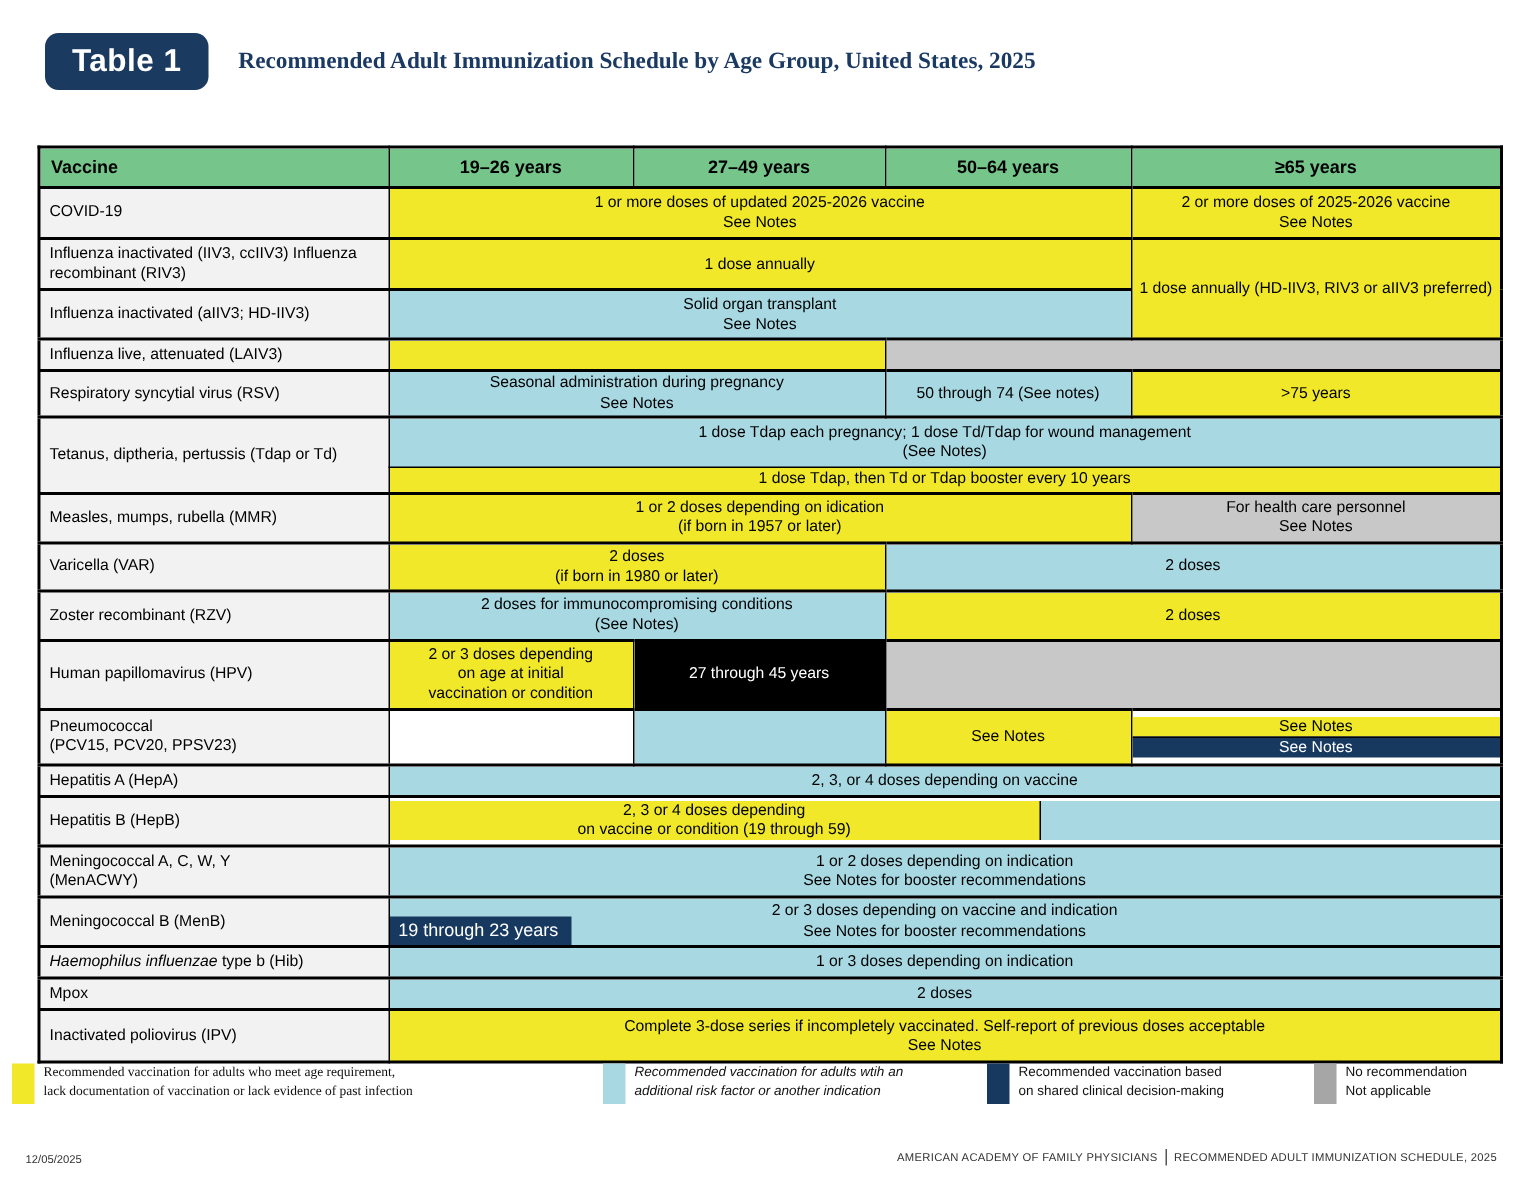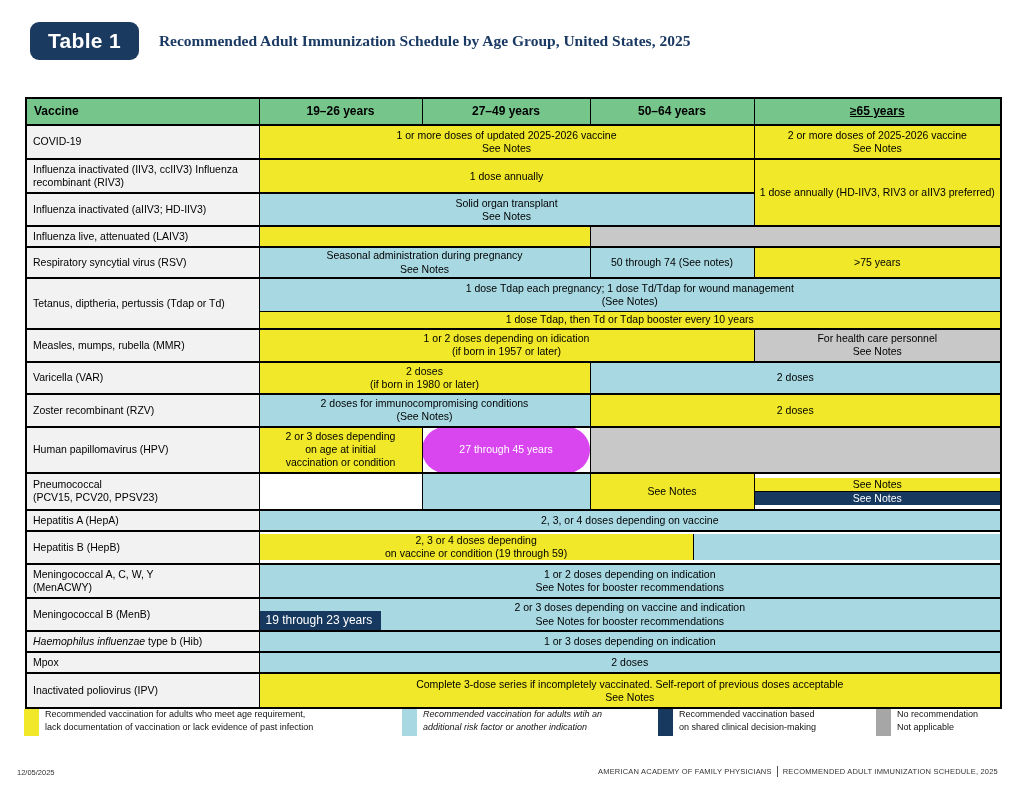--- a/index.html
+++ b/index.html
@@ -13,26 +13,26 @@
   .title{color:#1B3A63;font-weight:bold;font-size:15.5px;margin:0;font-family:Liberation Serif, serif;}
 
   
   table.sched{position:absolute;left:25px;top:97px;width:975px;border-collapse:collapse;
               table-layout:fixed;border:2px solid #000;}
   .sched th,.sched td{border:1px solid #000;font-size:10.5px;line-height:1.25;
               vertical-align:middle;text-align:center;padding:1px 5px;overflow:hidden;}
   .sched tr.grp>th,.sched tr.grp>td{border-top:2px solid #000;}
   .sched thead th{background:#76C68B;font-weight:bold;font-size:12px;height:21px;padding:2px 4px;}
   .sched thead th.vhead{text-align:left;padding-left:7px;}
-  .gte{text-decoration:underline;}
+  .gte{}
   td.lbl{background:#F2F2F2;text-align:left;padding:3px 6px;font-size:10.5px;}
   td.y{background:#F0E828;}
   td.b{background:#A8D9E3;}
   td.g{background:#C8C8C8;}
-  td.n{background:#d946ef;color:#fff;border-radius:23px;}
+  td.n{background:#000000;color:#fff;}
   td.w{background:#fff;}
   td.nopad{padding:0;}
   .tight{font-size:10px;}
   .split{display:flex;flex-direction:column;height:100%;}
   .split>div{flex:1;display:flex;align-items:center;justify-content:center;font-size:10.5px;}
   .split .sy{background:#F0E828;}
   .split .sn{background:#17395F;color:#fff;border-top:1px solid #000;}
   .hsplit{display:flex;height:100%;align-items:stretch;}
   .hsplit .hy{width:58.5%;background:#F0E828;border-right:1px solid #000;
               display:flex;flex-direction:column;align-items:center;justify-content:center;}
@@ -40,21 +40,21 @@
   td.rel{position:relative;}
   .menb-badge{position:absolute;left:0;bottom:0;background:#17395F;color:#fff;
               font-size:12px;padding:2px 9px 2px 6px;white-space:nowrap;}
   .ital{font-style:italic;}
 
   
   .legend{position:absolute;left:0;top:708px;width:1024px;height:44px;}
   .leg-item{position:absolute;top:0;display:flex;gap:6px;align-items:flex-start;}
   .leg-swatch{width:15px;height:27px;flex:0 0 15px;margin-top:1px;}
   .leg-text{font-size:9px;line-height:13px;color:#111;}
-  .li0{left:24px;} .li1{left:402px;font-style:italic;} .li2{left:658px;} .li3{left:876px;}
+  .li0{left:8px;font-family:Liberation Serif, serif;} .li1{left:402px;font-style:italic;} .li2{left:658px;} .li3{left:876px;}
 
   
   .foot-left{position:absolute;left:17px;top:768px;font-size:7.5px;color:#333;}
   .foot-right{position:absolute;right:26px;top:766px;font-size:7.5px;color:#333;
               display:flex;align-items:center;gap:5px;letter-spacing:.2px;}
   .foot-sep{display:inline-block;width:1px;height:11px;background:#555;}
 </style>
 </head>
 <body>
 

